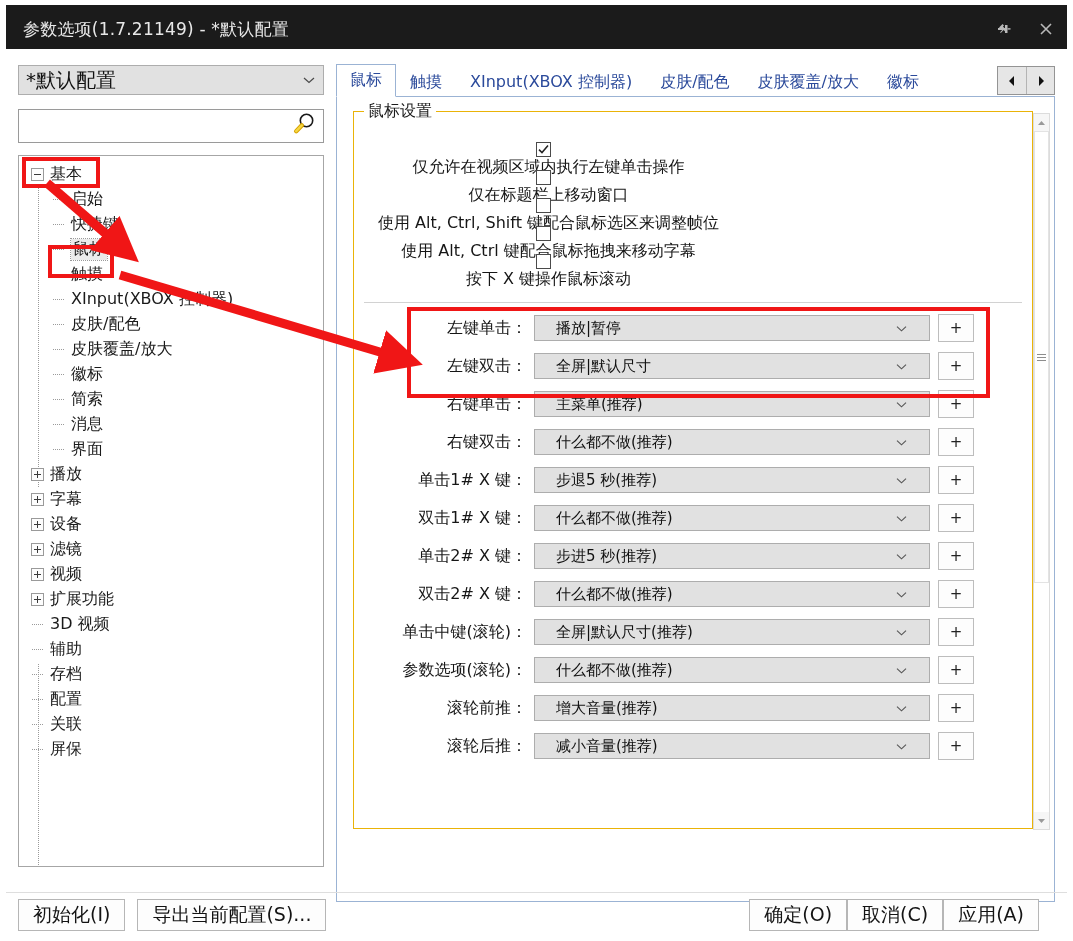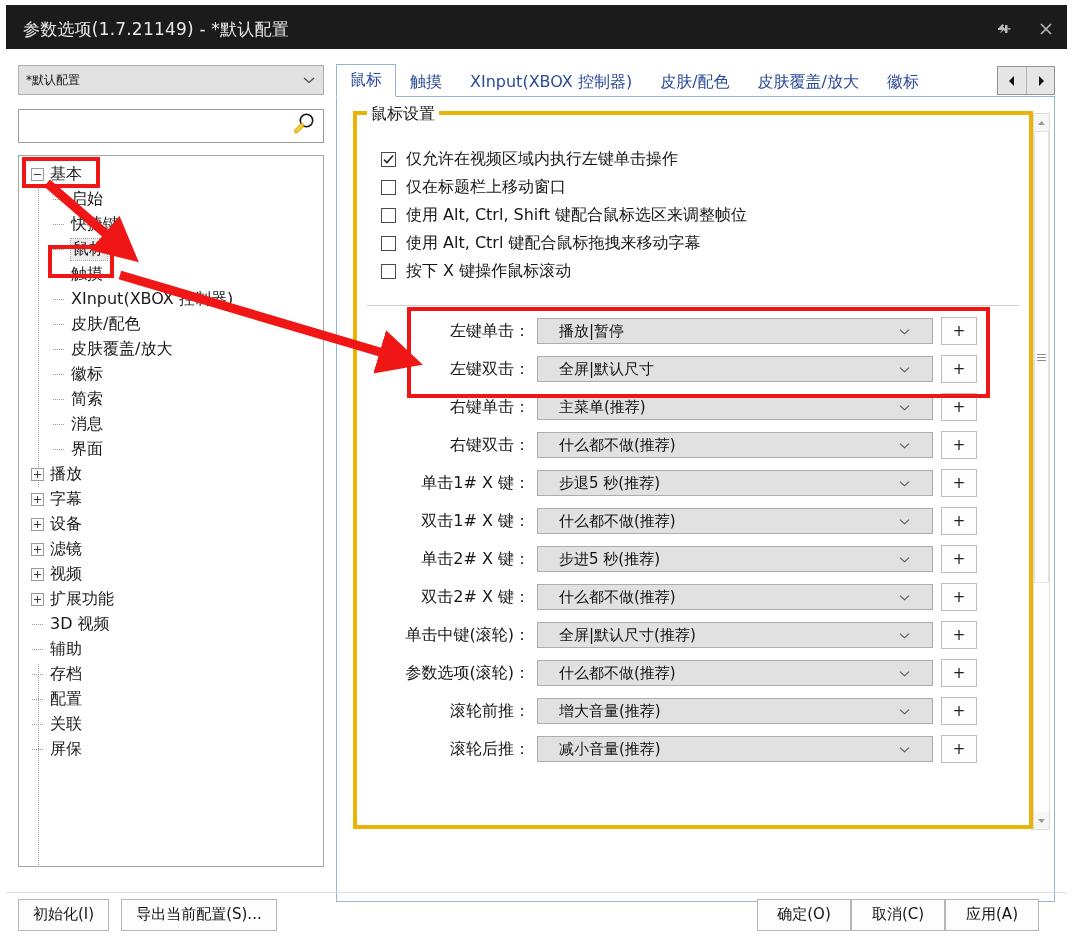--- a/index.html
+++ b/index.html
@@ -53,21 +53,21 @@
   .left-col {
     position: absolute; left: 12px; top: 16px;
     width: 306px;
   }
   .combo-profile {
     width: 306px; height: 30px;
     background: #e1e1e1;
     border: 1px solid #adadad;
     display: flex; align-items: center;
     padding: 12px 7px;
-    font-size: 12px;
+    font-size: 20px;
     color: #111;
   }
   .combo-profile .caret { margin-left: auto; }
   .caret svg { display:block; }
 
   .search-box {
     margin-top: 14px;
     width: 306px; height: 34px;
     background: #ffffff;
     border: 1px solid #9a9a9a;
@@ -194,36 +194,37 @@
     background: #ffffff;
     height: 806px;
     margin-top: -1px;
     overflow: hidden;
   }
 
   .groupbox {
     position: absolute;
     left: 16px; top: 14px;
     width: 680px; height: 718px;
-    border: 4px solid #eab308;
+    border: 1px solid #eab308;
   }
   .group-title {
     position: absolute; left: 10px; top: -11px;
     background: #ffffff; padding: 0 4px;
     font-size: 16px; color: #1a1a1a;
   }
 
   .checks {
     position: absolute; left: 24px; top: 30px;
   }
   .chkrow {
     display: flex; align-items: center;
     height: 28px;
     font-size: 16px; color: #161616;
     white-space: nowrap;
+    flex-direction: column;
   }
   .chk {
     width: 15px; height: 15px;
     border: 1px solid #4a4a4a;
     background: #ffffff;
     margin-right: 10px;
     flex: none;
     display: flex; align-items: center; justify-content: center;
   }
   .chk svg { display:none; }
@@ -300,21 +301,21 @@
     height: 1px; background: #dedede;
   }
   .footer {
     position: absolute; left: 0; right: 0; top: 844px; height: 43px;
     display: flex; align-items: center;
   }
   .btn {
     height: 32px;
     border: 1px solid #b6b6b6;
     background: #fdfdfd;
-    font-size: 15px;
+    font-size: 19px;
     color: #131313;
     display: flex; align-items: center; justify-content: center;
     padding: 0 14px;
     white-space: nowrap;
   }
   .footer .left-btns { display: flex; gap: 12px; margin-left: 12px; }
   .footer .right-btns { display: flex; margin-left: auto; margin-right: 28px; }
   .btn.wide { min-width: 94px; }
 
   

